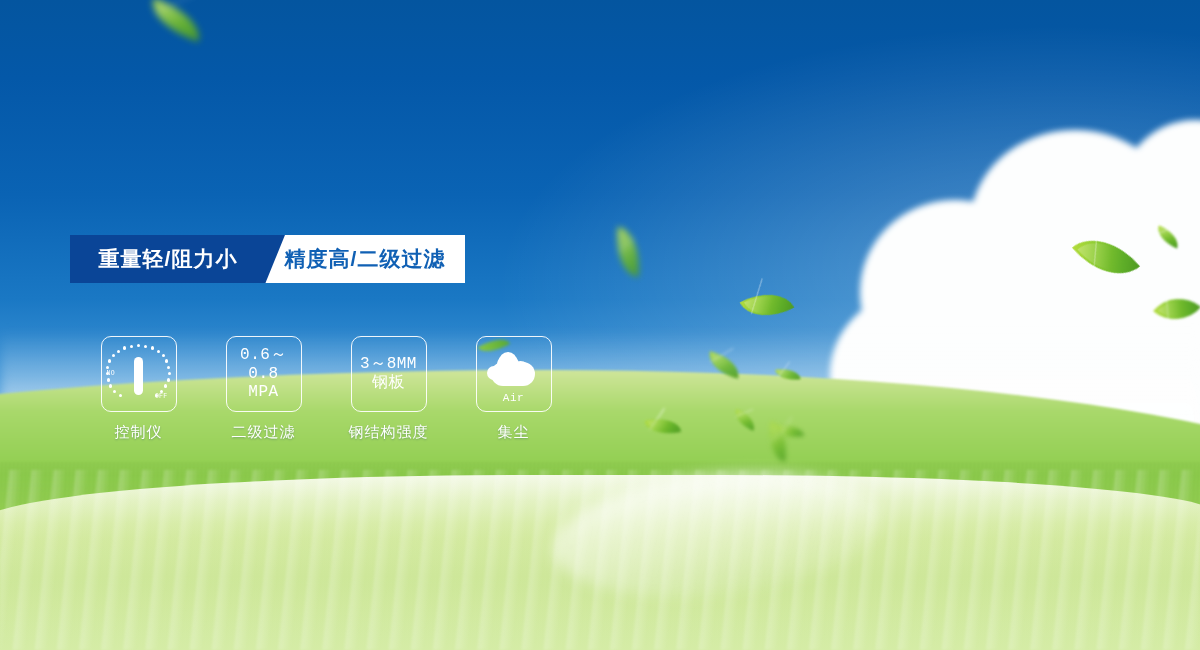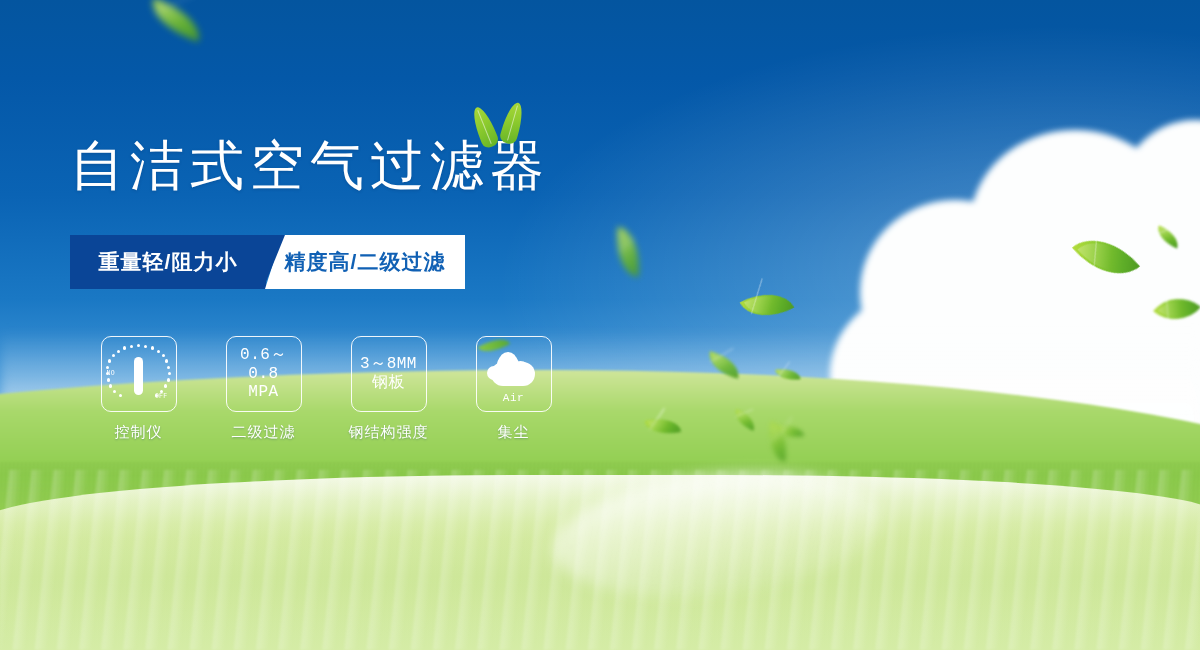--- a/index.html
+++ b/index.html
@@ -133,21 +133,21 @@
   }
   .sprout .s-leaf:before{
     content:"";position:absolute;left:48%;top:6%;width:1px;height:86%;
     background:rgba(255,255,255,.5);
   }
   .sprout .s-left{left:6px;top:6px;transform:rotate(-22deg);}
   .sprout .s-right{left:34px;top:2px;transform:rotate(16deg);}
 
   
   .subtitle-bar{
-    position:absolute;left:70px;top:235px;width:395px;height:54px;
+    position:absolute;left:70px;top:235px;width:395px;height:48px;
     display:flex;overflow:hidden;
   }
   .sub-left{
     position:relative;width:196px;height:100%;
     background:#0a4597;
     display:flex;align-items:center;justify-content:center;
   }
   .sub-left .sub-text{color:#ffffff;font-size:21px;letter-spacing:1px;font-weight:600;}
   .sub-right{
     position:relative;flex:1;height:100%;
@@ -336,27 +336,20 @@
       <div class="blade">
         <div class="vein"></div>
       </div>
     </div>
   <div class="leaf" style="left:648px;top:418px;width:30px;height:16px;transform:rotate(-14deg);filter:blur(1.8px);opacity:.88;">
       <div class="blade">
         <div class="vein"></div>
       </div>
     </div>
 
-  <div class="title-block">
-    <div class="sprout">
-      <div class="s-leaf s-left"></div>
-      <div class="s-leaf s-right"></div>
-    </div>
-    <div class="main-title">自洁式空气过滤器</div>
-  </div>
 
   <div class="subtitle-bar">
     <div class="sub-left">
       <span class="sub-text">重量轻/阻力小</span>
     </div>
     <div class="sub-right">
       <span class="sub-text">精度高/二级过滤</span>
     </div>
     <div class="sub-wedge"></div>
   </div>

